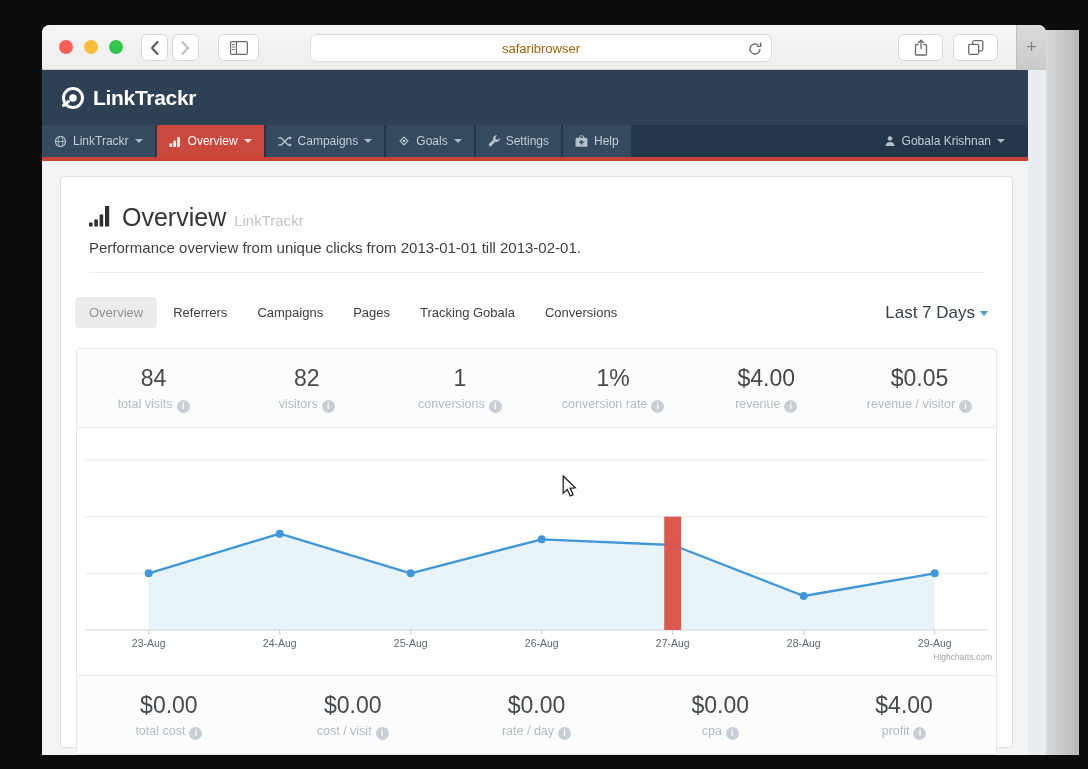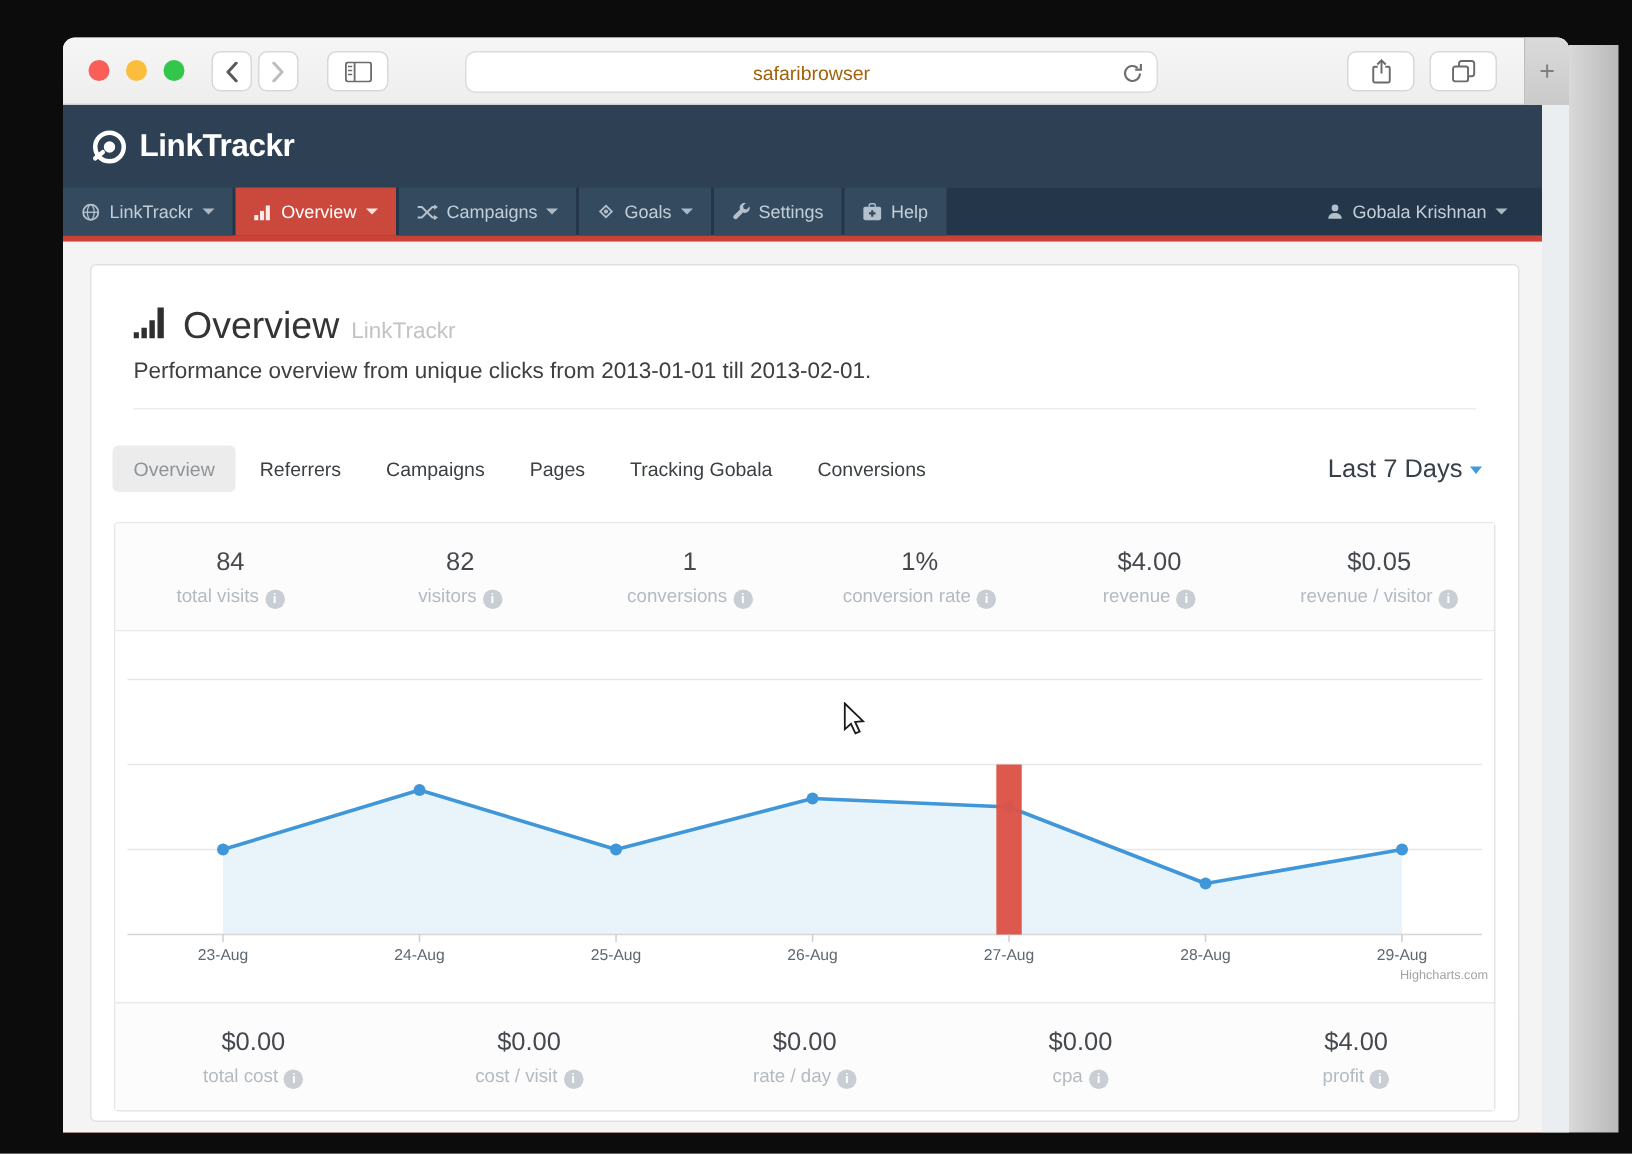--- a/index.html
+++ b/index.html
@@ -71,21 +71,21 @@
   .tab.active { background:#ececec; color:#8d9499; }
   .daterange { position:absolute; right:24px; font-size:17px; color:#36404a; }
   .caret-blue { display:inline-block; width:0; height:0; border-left:4px solid transparent;
     border-right:4px solid transparent; border-top:5px solid #3e9bdb; margin-left:5px; vertical-align:middle; }
 
   .card { margin:0 15px; border:1px solid #e4e6e8; border-radius:3px; background:#fff; }
   .stats-row { display:flex; background:#fcfcfd; }
   .stats-row.top { border-bottom:1px solid #eaeaea; }
   .stats-row.bottom { border-top:1px solid #eaeaea; }
   .stat { flex:1; text-align:center; padding:16px 0 14px 0; }
-  .stat .val { font-size:17px; color:#45494e; }
+  .stat .val { font-size:23px; color:#45494e; }
   .stat .lbl { font-size:12.5px; color:#b3bac1; margin-top:5px; }
   .info-i { display:inline-block; width:13px; height:13px; border-radius:50%; background:#c9ced4;
     color:#fff; font-size:9px; font-weight:bold; line-height:13px; text-align:center;
     margin-left:4px; vertical-align:-1px; font-style:normal; }
 
   .chart-wrap { position:relative; height:247px; background:#fff; }
   .cursor { position:absolute; left:485px; top:47px; }
 
   svg text { font-family:"Liberation Sans", sans-serif; }
 </style>

